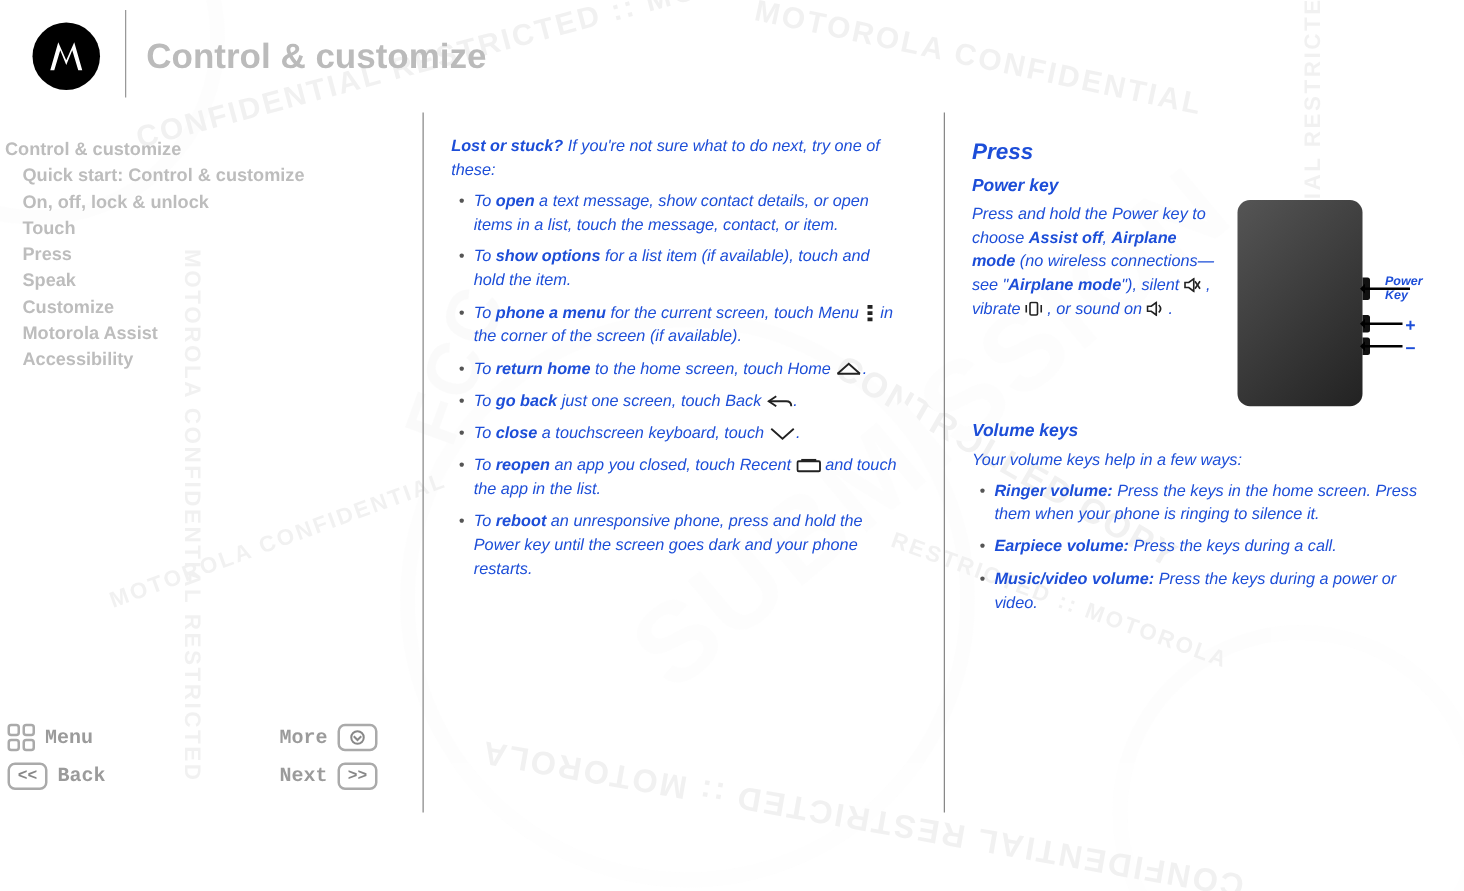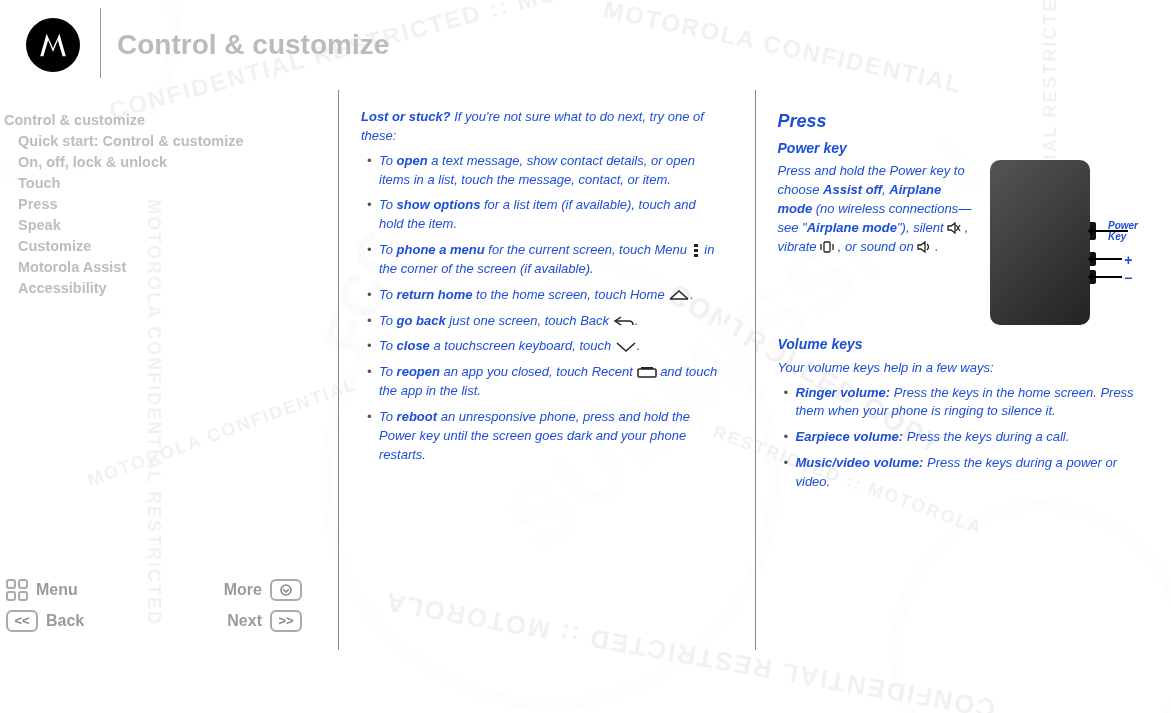--- a/index.html
+++ b/index.html
@@ -113,20 +113,21 @@
       padding-right: 18px;
     }
     .nav-row {
       display: flex;
       align-items: flex-start;
       justify-content: space-between;
       color: #9b9b9b;
       font-size: 16px;
       font-weight: bold;
       margin: 8px 0;
+      font-family: Liberation Mono, monospace;
     }
     .nav-left, .nav-right { display: flex; align-items: center; gap: 8px; }
     .nav-btn-icon {
       display: inline-flex;
       width: 32px; height: 22px;
       border: 2px solid #aaa;
       border-radius: 6px;
       align-items: center;
       justify-content: center;
       font-size: 13px;

